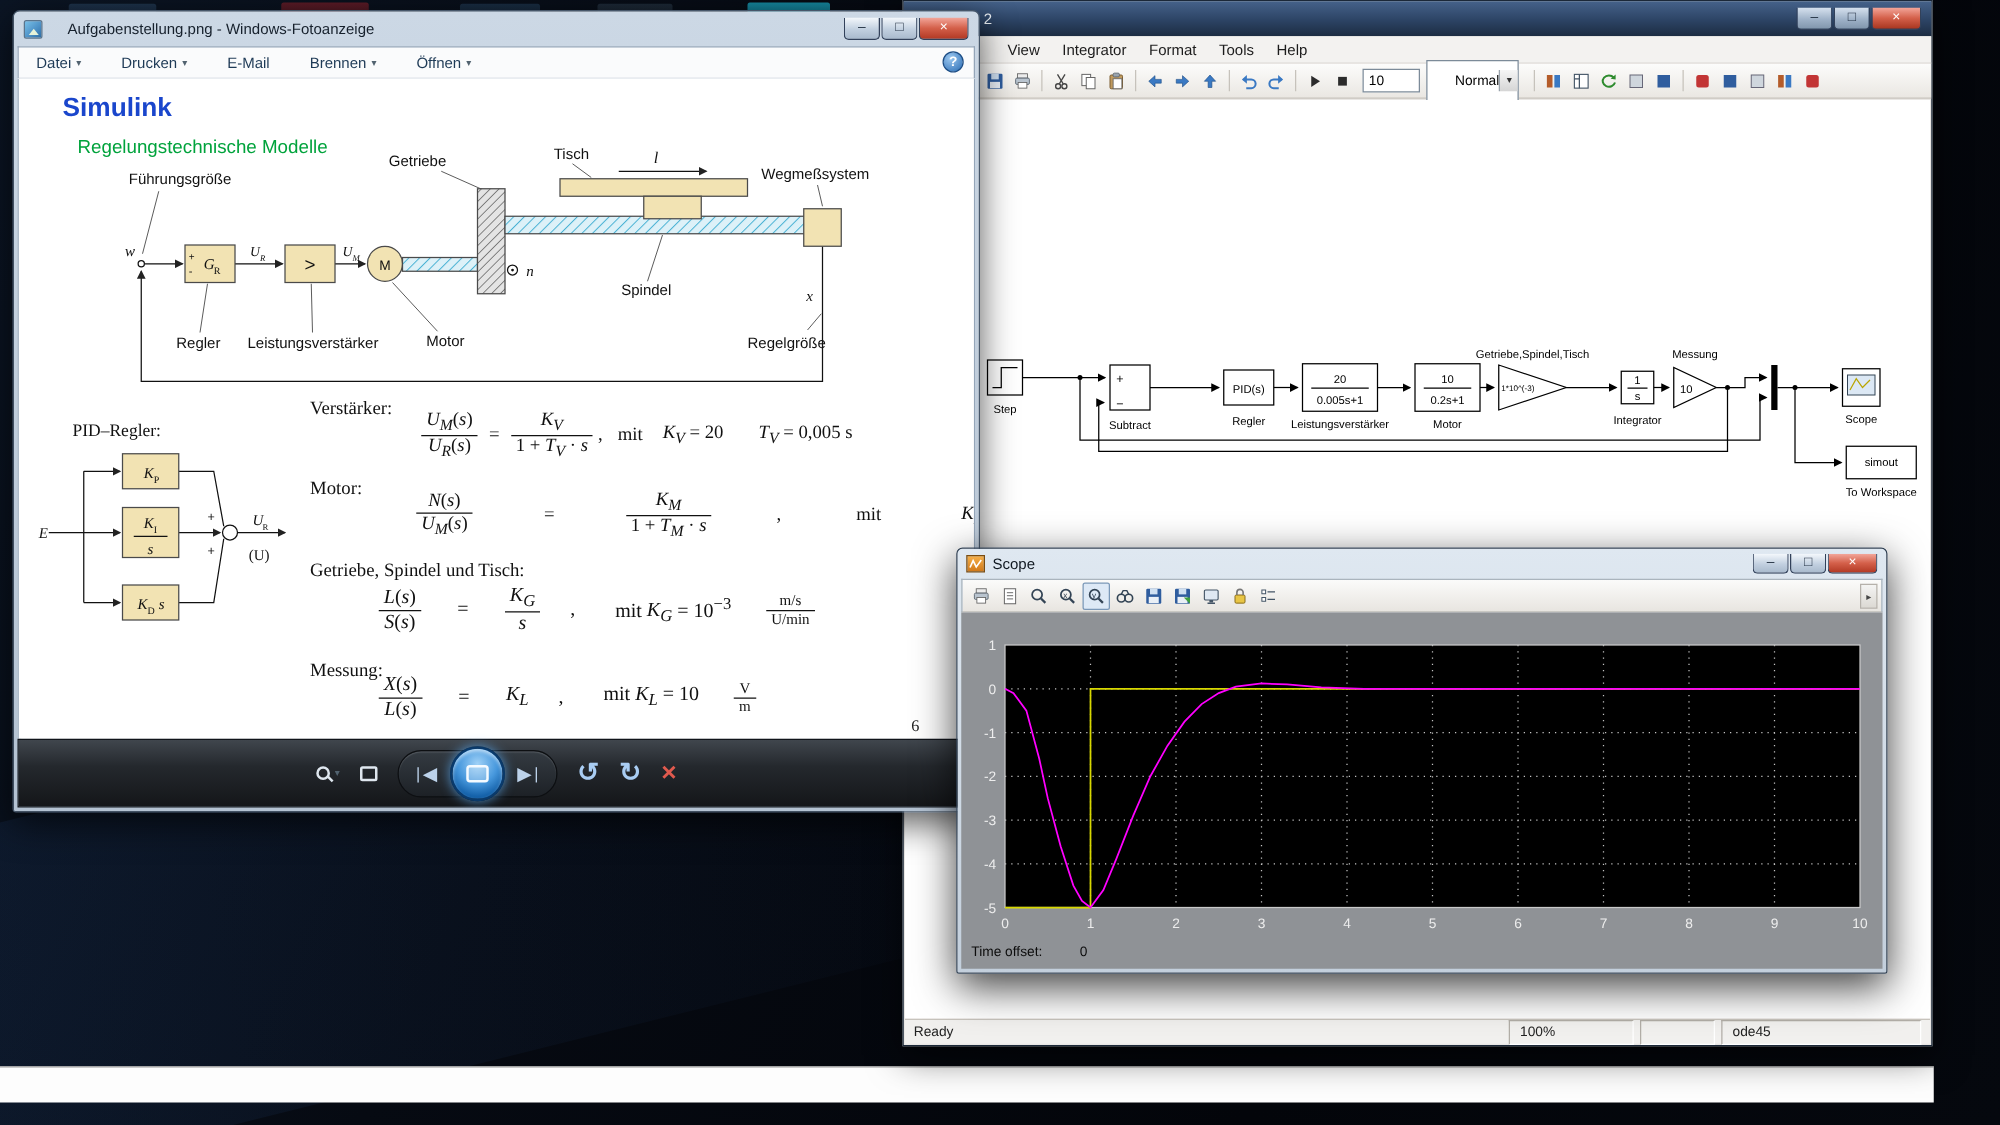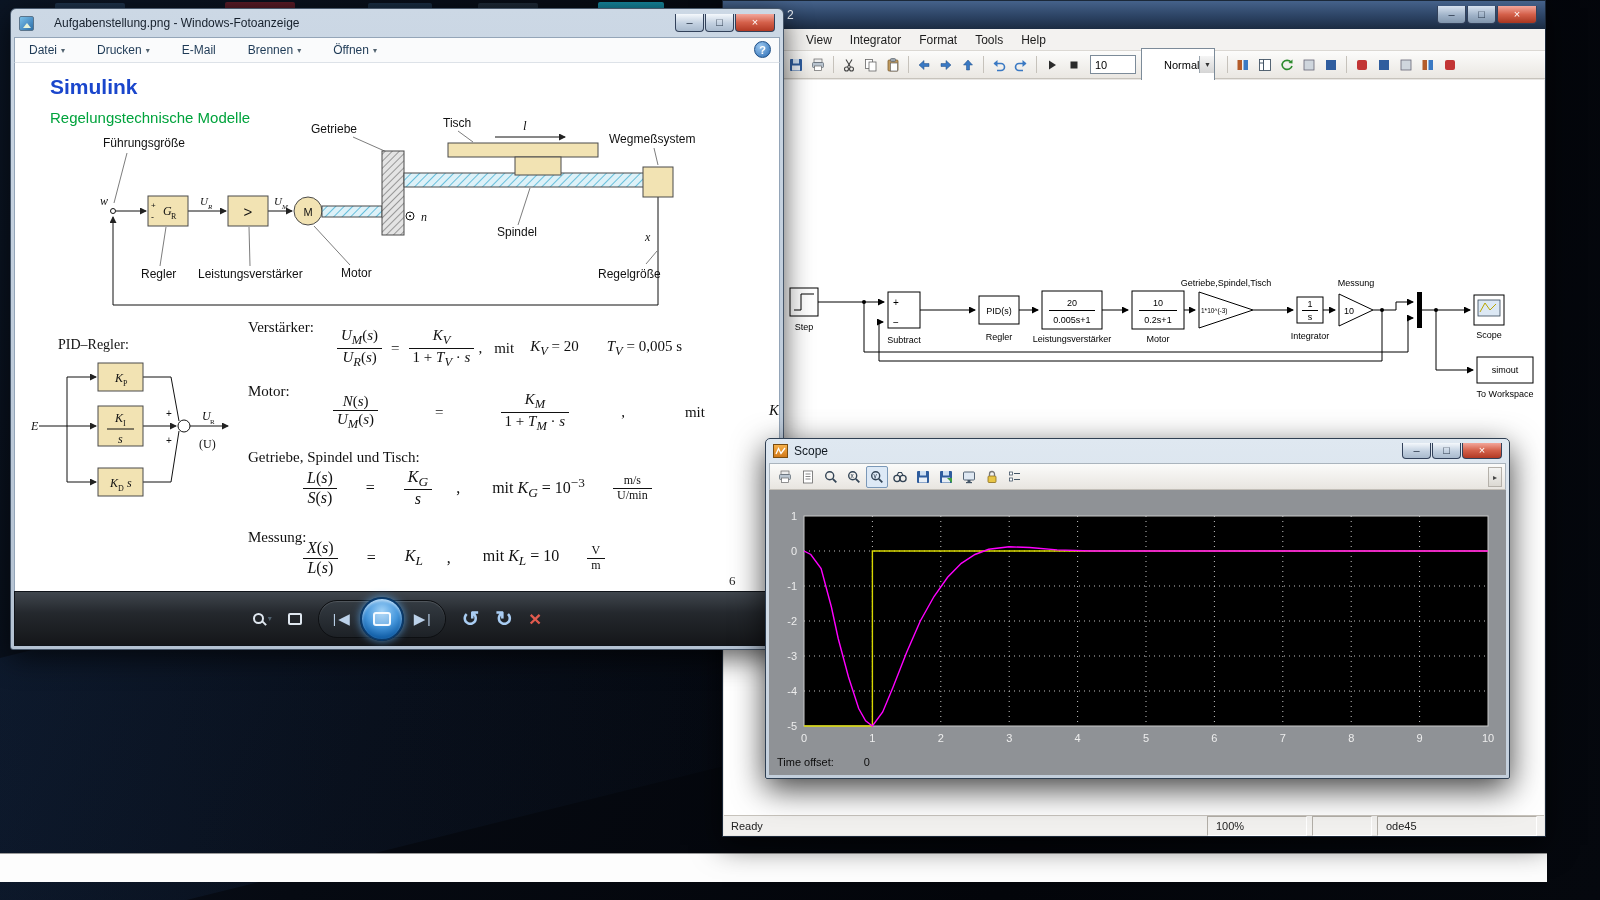--- a/index.html
+++ b/index.html
@@ -32,21 +32,21 @@
 .pv-navpill{display:flex;align-items:center;gap:10px;background:linear-gradient(#2c3publi137,#1b1f24) ;background:linear-gradient(#32383f,#1c2averell025);background:linear-gradient(#343b42,#1d2126);border:1px solid #0d0f12;border-radius:19px;height:38px;padding:0 14px;box-shadow:inset 0 1px 1px rgba(255,255,255,.15);}
 .pv-nav{color:#bcd2ea;font-size:15px;display:flex;align-items:center;gap:2px;}
 .pv-nav .bar{font-size:13px;}
 .pv-play{width:44px;height:44px;border-radius:50%;background:radial-gradient(circle at 50% 30%,#9fd1f7 0%,#4798dd 45%,#1663ab 75%,#0c4a85 100%);border:2px solid #0a3a6b;box-shadow:0 0 9px rgba(90,170,240,.8),inset 0 2px 3px rgba(255,255,255,.6);display:flex;align-items:center;justify-content:center;}
 .pv-play-glyph{width:18px;height:14px;border:2px solid #f4faff;border-radius:3px;background:rgba(255,255,255,.25);}
 .pv-ctl.rot{color:#a9cdf3;font-size:21px;font-weight:bold;}
 .pv-ctl.del{color:#e05a4e;font-size:21px;font-weight:bold;}
 
 
 .ph-blue{position:absolute;left:33px;top:12px;font-size:21px;font-weight:bold;color:#1a46cc;}
-.ph-green{position:absolute;left:33px;top:46px;font-size:15px;color:#00a33c;}
+.ph-green{position:absolute;left:45px;top:46px;font-size:15px;color:#00a33c;}
 .pg-num{position:absolute;left:712px;top:510px;font-family:"Liberation Serif",serif;font-size:13px;color:#222;}
 .eq-label{position:absolute;font-family:"Liberation Serif",serif;font-size:15px;color:#111;}
 .eq-row{position:absolute;display:flex;align-items:center;height:42px;font-family:"Liberation Serif",serif;font-size:15px;color:#111;white-space:nowrap;}
 .eq-row.eq-bold{font-weight:normal;font-size:16px;gap:20px;}
 .frac{display:inline-flex;flex-direction:column;text-align:center;line-height:1.15;vertical-align:middle;}
 .frac .num{padding:0 4px;border-bottom:1px solid #111;}
 .frac .den{padding:0 4px;}
 .frac.small{font-size:12px;line-height:1.1;}
 .eq-row .eq{margin:0 9px;}
 .eq-row .sep{margin:0 12px 0 4px;}

